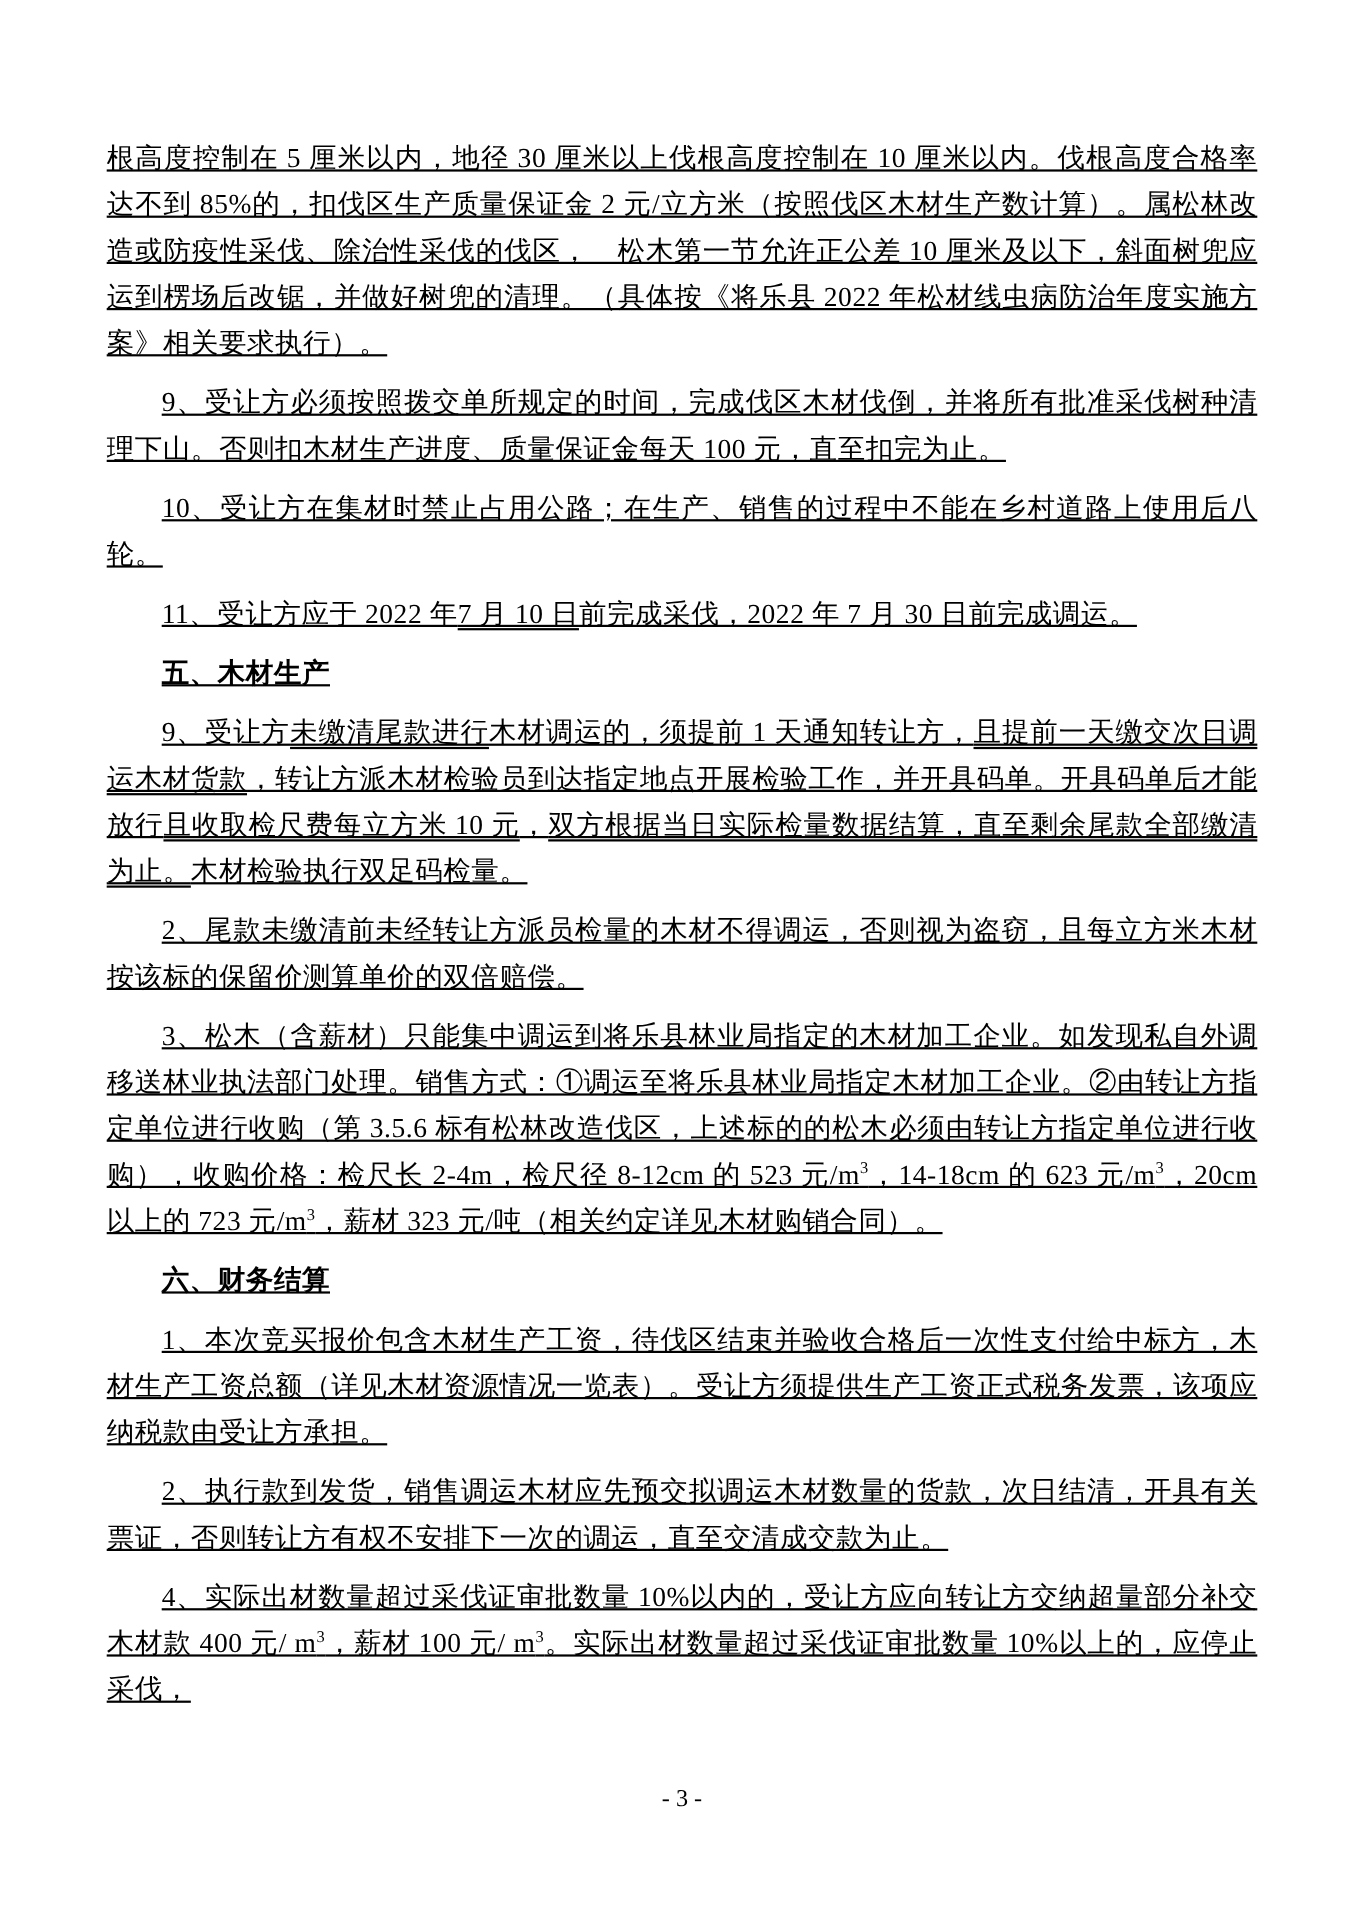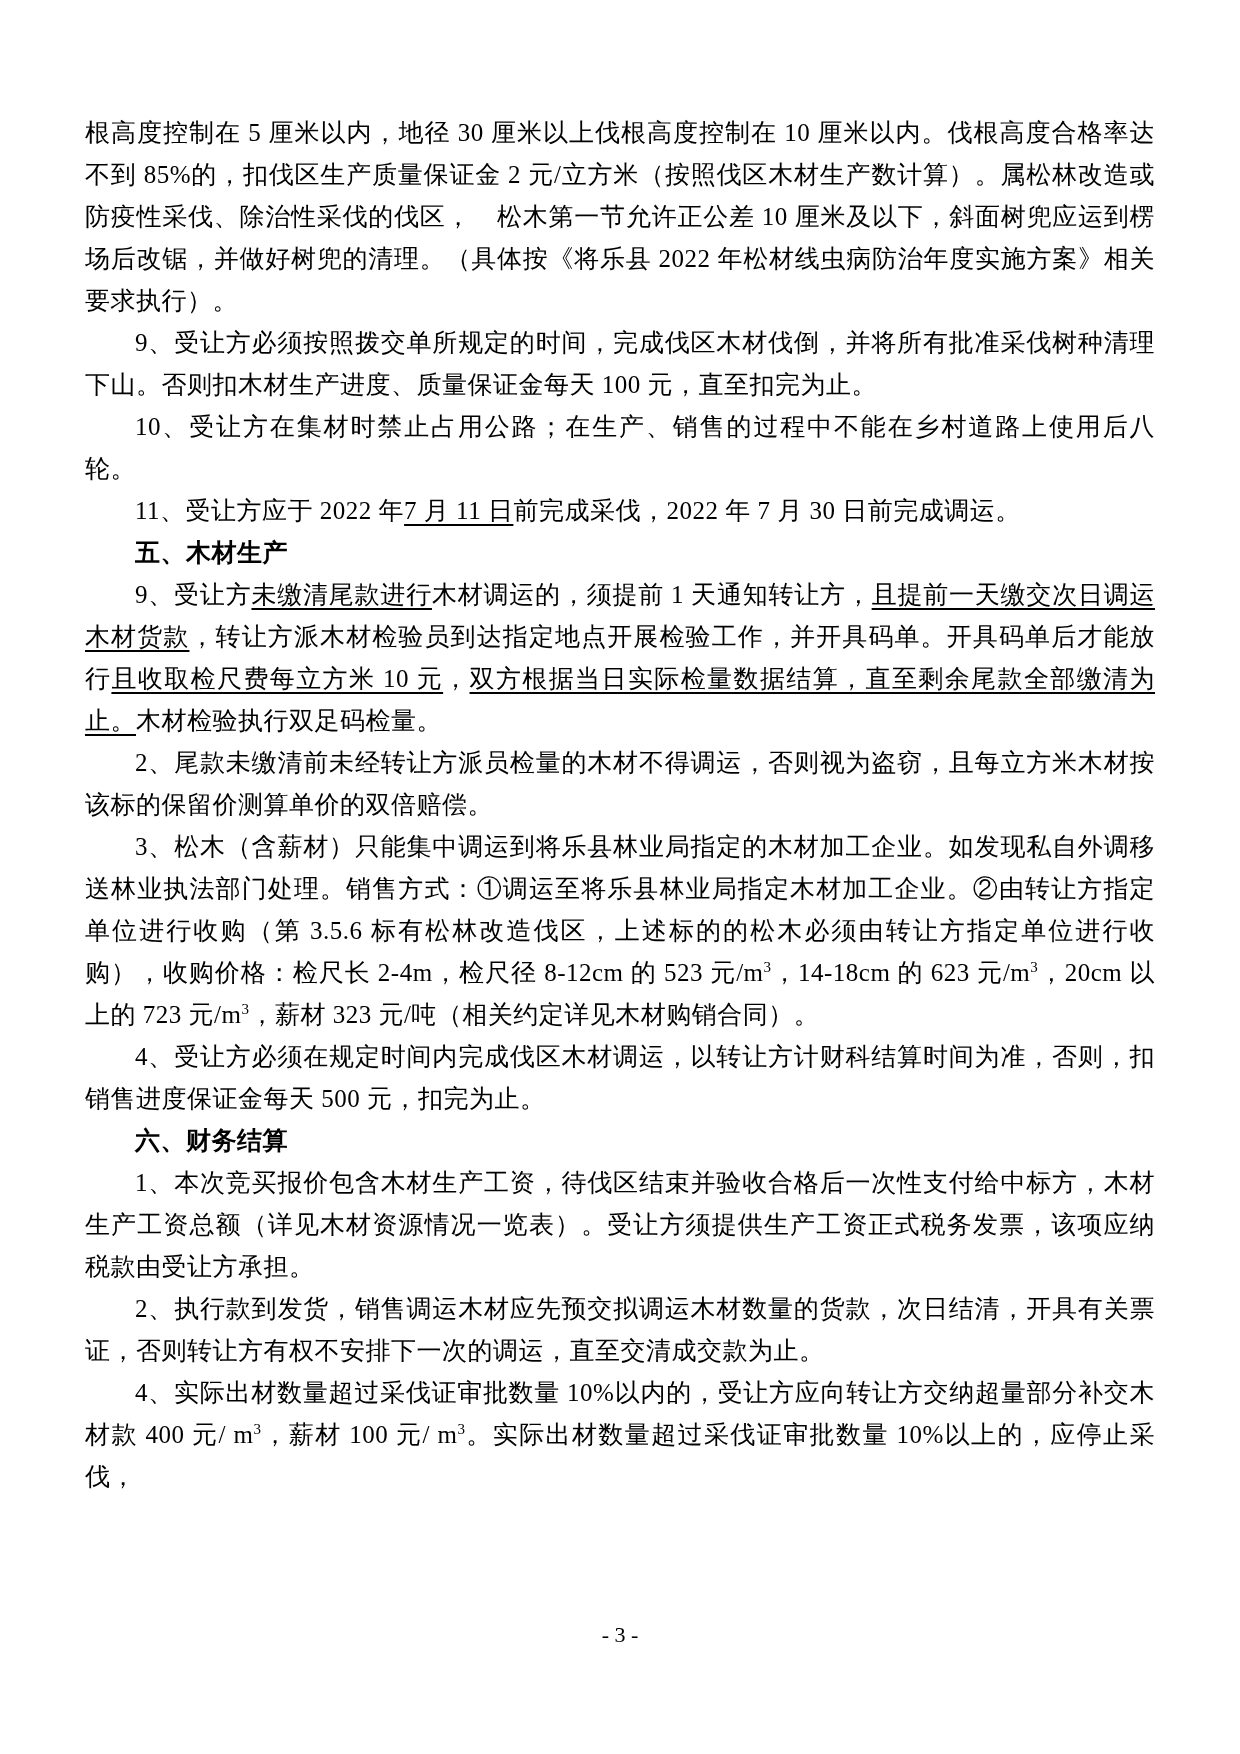--- a/index.html
+++ b/index.html
@@ -21,21 +21,21 @@
   .content {
     position: absolute;
     left: 85px;
     top: 112px;
     width: 1070px;
     font-size: 25px;
     line-height: 42px;
     text-align: justify;
     letter-spacing: 0.5px;
   }
-  p.para { margin: 0; text-indent: 2em; }
+  p.para { margin: 12px; text-indent: 2em; text-decoration: underline; }
   p.para.continuation { text-indent: 0; }
   p.para.heading { font-weight: bold; }
   .ul { text-decoration: underline; text-underline-offset: 5px; }
   sup.sup3 {
     font-size: 15px;
     line-height: 0;
     vertical-align: super;
   }
   .page-footer {
     position: absolute;
@@ -48,25 +48,24 @@
   }
 </style>
 </head>
 <body>
 
 <div class="page">
   <div class="content">
       <p class="para continuation"><span>根高度控制在 5 厘米以内，地径 30 厘米以上伐根高度控制在 10 厘米以内。伐根高度合格率达不到 85%的，扣伐区生产质量保证金 2 元/立方米（按照伐区木材生产数计算）。属松林改造或防疫性采伐、除治性采伐的伐区，　松木第一节允许正公差 10 厘米及以下，斜面树兜应运到楞场后改锯，并做好树兜的清理。（具体按《将乐县 2022 年松材线虫病防治年度实施方案》相关要求执行）。</span></p>
       <p class="para normal"><span>9、受让方必须按照拨交单所规定的时间，完成伐区木材伐倒，并将所有批准采伐树种清理下山。否则扣木材生产进度、质量保证金每天 100 元，直至扣完为止。</span></p>
       <p class="para normal"><span>10、受让方在集材时禁止占用公路；在生产、销售的过程中不能在乡村道路上使用后八轮。</span></p>
-      <p class="para normal"><span>11、受让方应于 2022 年</span><span class="ul">7 月 11 日</span><span>前完成采伐，2022 年 7 月 30 日前完成调运。</span></p>
+      <p class="para normal"><span>11、受让方应于 2022 年</span><span class="ul">7 月 10 日</span><span>前完成采伐，2022 年 7 月 30 日前完成调运。</span></p>
       <p class="para heading"><span>五、木材生产</span></p>
       <p class="para normal"><span>9、受让方</span><span class="ul">未缴清尾款进行</span><span>木材调运的，须提前 1 天通知转让方，</span><span class="ul">且提前一天缴交次日调运木材货款</span><span>，转让方派木材检验员到达指定地点开展检验工作，并开具码单。开具码单后才能放行</span><span class="ul">且收取检尺费每立方米 10 元</span><span>，</span><span class="ul">双方根据当日实际检量数据结算，直至剩余尾款全部缴清为止。</span><span>木材检验执行双足码检量。</span></p>
       <p class="para normal"><span>2、尾款未缴清前未经转让方派员检量的木材不得调运，否则视为盗窃，且每立方米木材按该标的保留价测算单价的双倍赔偿。</span></p>
       <p class="para normal"><span>3、松木（含薪材）只能集中调运到将乐县林业局指定的木材加工企业。如发现私自外调移送林业执法部门处理。销售方式：①调运至将乐县林业局指定木材加工企业。②由转让方指定单位进行收购（第 3.5.6 标有松林改造伐区，上述标的的松木必须由转让方指定单位进行收购），收购价格：检尺长 2-4m，检尺径 8-12cm 的 523 元/m</span><sup class="sup3">3</sup><span>，14-18cm 的 623 元/m</span><sup class="sup3">3</sup><span>，20cm 以上的 723 元/m</span><sup class="sup3">3</sup><span>，薪材 323 元/吨（相关约定详见木材购销合同）。</span></p>
-      <p class="para normal"><span>4、受让方必须在规定时间内完成伐区木材调运，以转让方计财科结算时间为准，否则，扣销售进度保证金每天 500 元，扣完为止。</span></p>
       <p class="para heading"><span>六、财务结算</span></p>
       <p class="para normal"><span>1、本次竞买报价包含木材生产工资，待伐区结束并验收合格后一次性支付给中标方，木材生产工资总额（详见木材资源情况一览表）。受让方须提供生产工资正式税务发票，该项应纳税款由受让方承担。</span></p>
       <p class="para normal"><span>2、执行款到发货，销售调运木材应先预交拟调运木材数量的货款，次日结清，开具有关票证，否则转让方有权不安排下一次的调运，直至交清成交款为止。</span></p>
       <p class="para normal"><span>4、实际出材数量超过采伐证审批数量 10%以内的，受让方应向转让方交纳超量部分补交木材款 400 元/ m</span><sup class="sup3">3</sup><span>，薪材 100 元/ m</span><sup class="sup3">3</sup><span>。实际出材数量超过采伐证审批数量 10%以上的，应停止采伐，</span></p>
     </div>
   <div class="page-footer">- 3 -</div>
 </div>
 
 </body></html>

